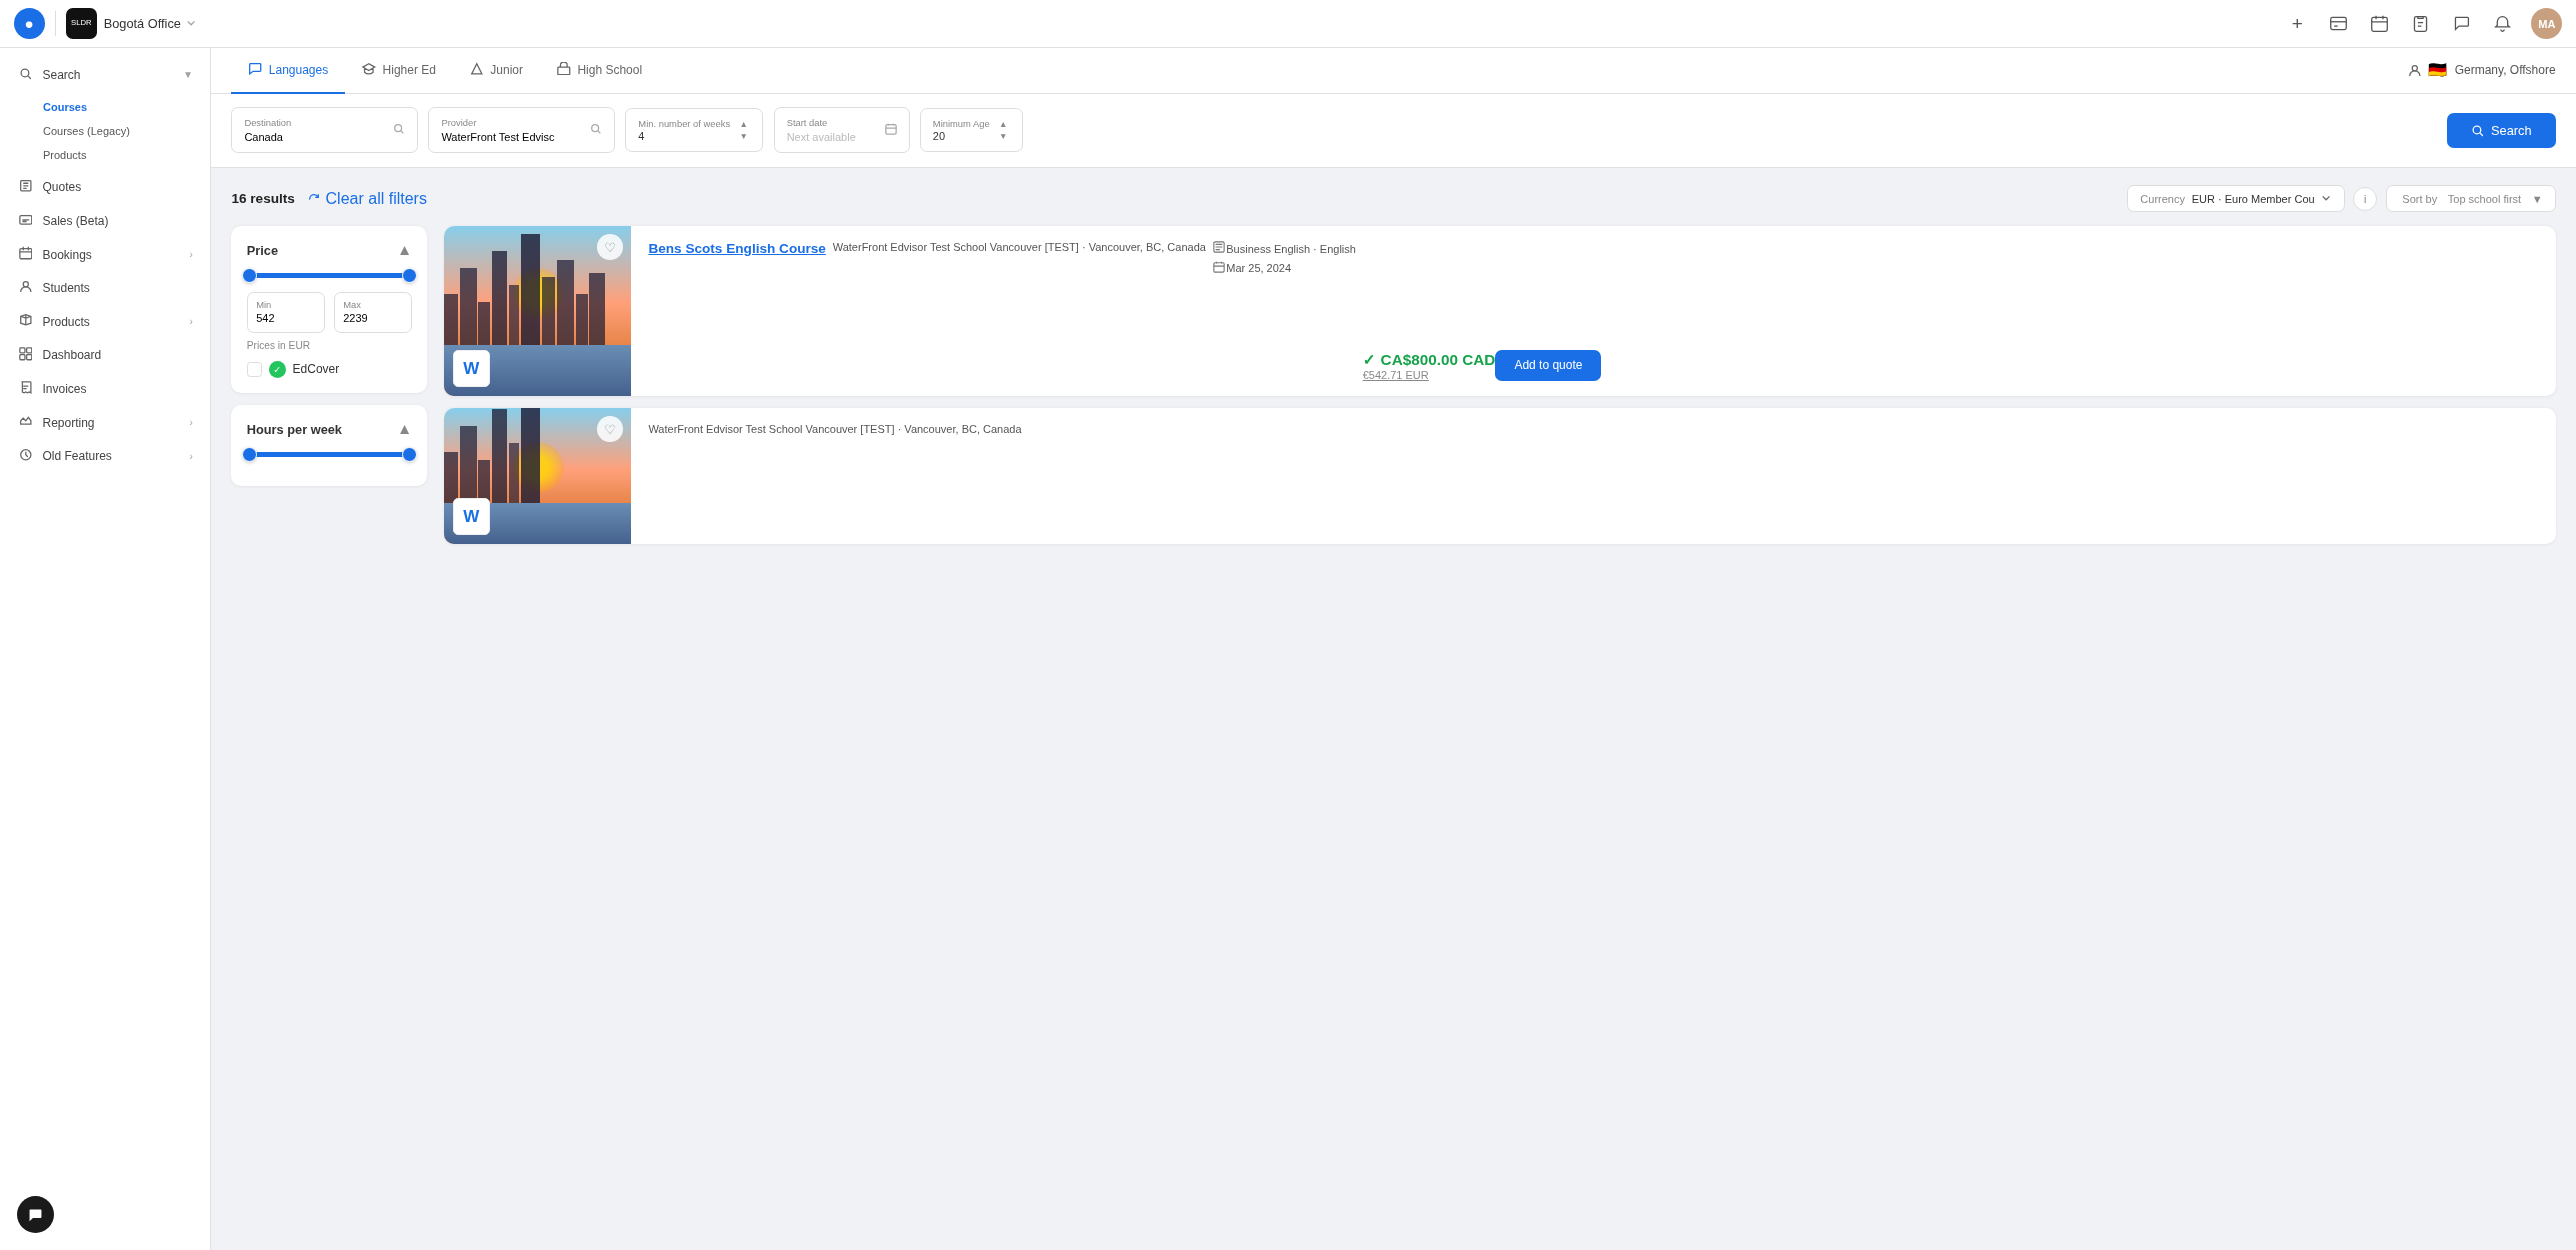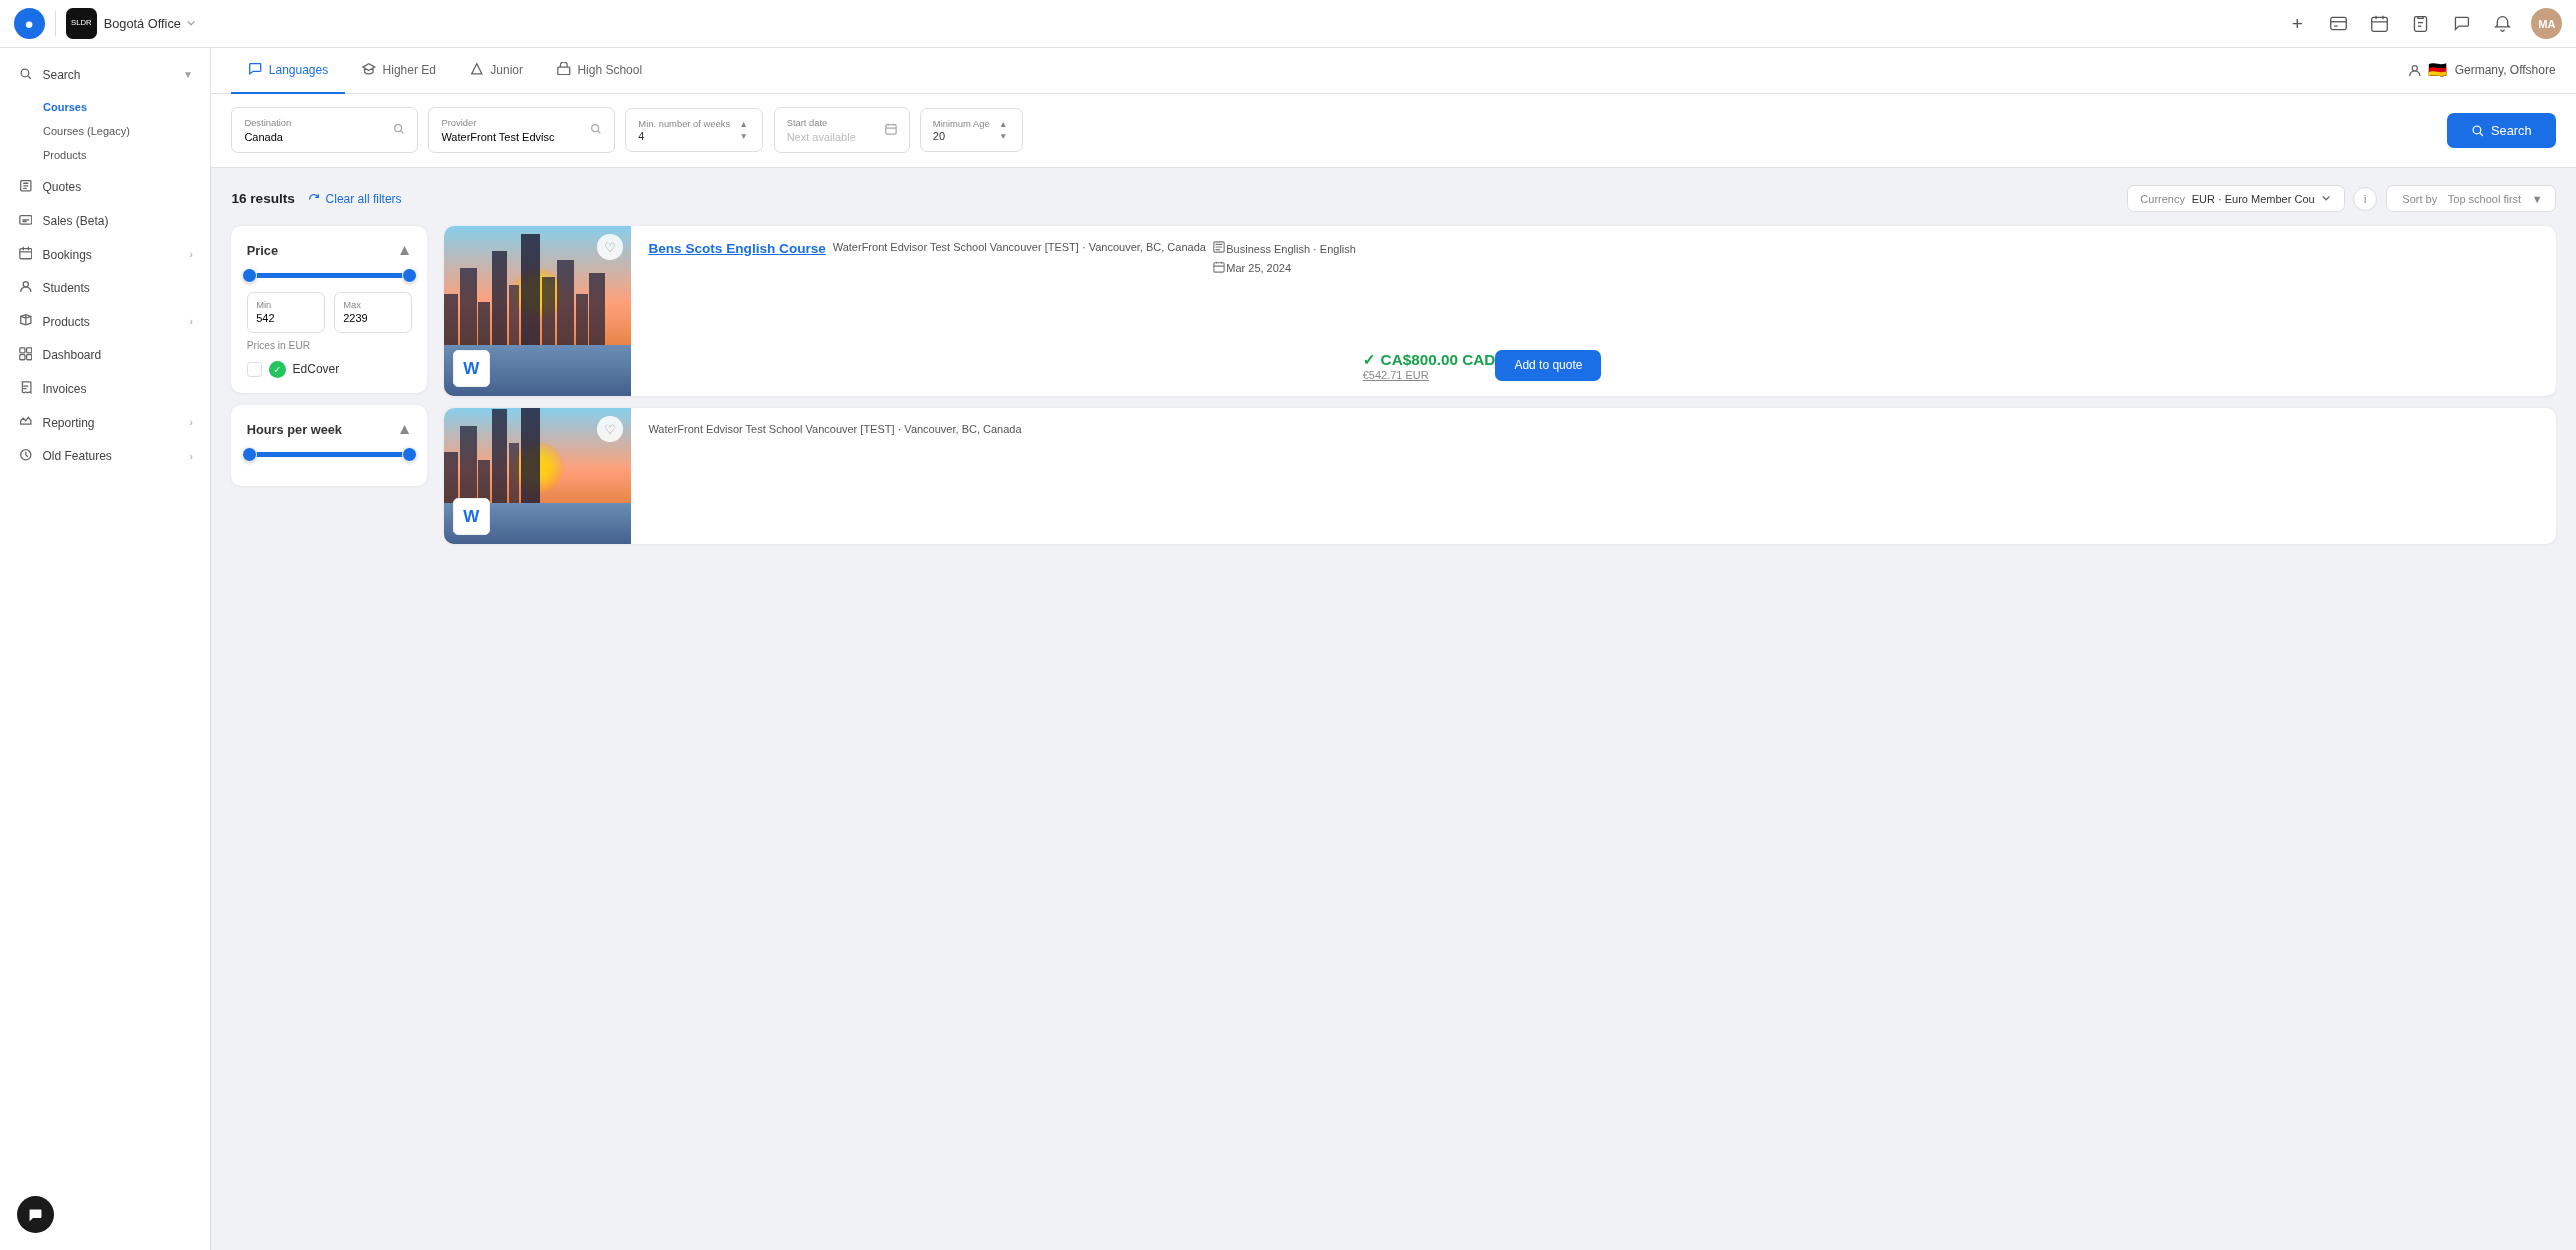--- a/index.html
+++ b/index.html
@@ -48,21 +48,21 @@
     .filter-input .cal-ico { color: #aaa; font-size: 12px; }
     .filter-stepper { border: 0.9px solid #ddd; border-radius: 6.8px; padding: 8.5px 12px; display: flex; align-items: center; gap: 6.8px; background: #fff; }
     .filter-stepper .step-btns { display: flex; flex-direction: column; gap: 0.9px; }
     .filter-stepper .step-btns button { background: none; border: none; cursor: pointer; color: #888; font-size: 8.5px; line-height: 1; padding: 0.9px 2.6px; }
     .search-btn { background: #1a6ee6; color: #fff; border: none; border-radius: 6.8px; padding: 10.2px 24px; font-size: 12.8px; cursor: pointer; display: flex; align-items: center; gap: 6.8px; white-space: nowrap; margin-left: auto; }
 
     
     .results-area { padding: 17px 20.4px 0; }
     .results-header { display: flex; align-items: center; gap: 13.6px; margin-bottom: 13.6px; }
     .results-count { font-size: 13.6px; font-weight: 600; color: #222; }
-    .clear-filters { display: flex; align-items: center; gap: 5.1px; color: #1a6ee6; cursor: pointer; font-size: 12px; }
+    .clear-filters { display: flex; align-items: center; gap: 5.1px; color: #1a6ee6; cursor: pointer; font-size: 16px; }
     .results-controls { margin-left: auto; display: flex; align-items: center; gap: 8.5px; }
     .currency-selector { display: flex; align-items: center; gap: 6.8px; border: 0.9px solid #ddd; border-radius: 6.8px; padding: 6.8px 12px; background: #fff; font-size: 11px; cursor: pointer; }
     .info-btn { width: 24px; height: 24px; border-radius: 50%; border: 0.9px solid #ddd; background: #fff; display: flex; align-items: center; justify-content: center; cursor: pointer; color: #888; font-size: 11px; }
     .sort-selector { display: flex; align-items: center; gap: 6.8px; border: 0.9px solid #ddd; border-radius: 7px; padding: 6.8px 12px; background: #fff; font-size: 11px; cursor: pointer; min-width: 170px; }
     .sort-selector span { margin-left: auto; color: #888; }
 
     
     .results-layout { display: flex; gap: 17px; }
     .sidebar-filters { width: 196px; min-width: 196px; }
     .filter-card { background: #fff; border-radius: 10.2px; padding: 15.3px; margin-bottom: 12px; box-shadow: 0 0.9px 3.4px rgba(0,0,0,0.06); }

